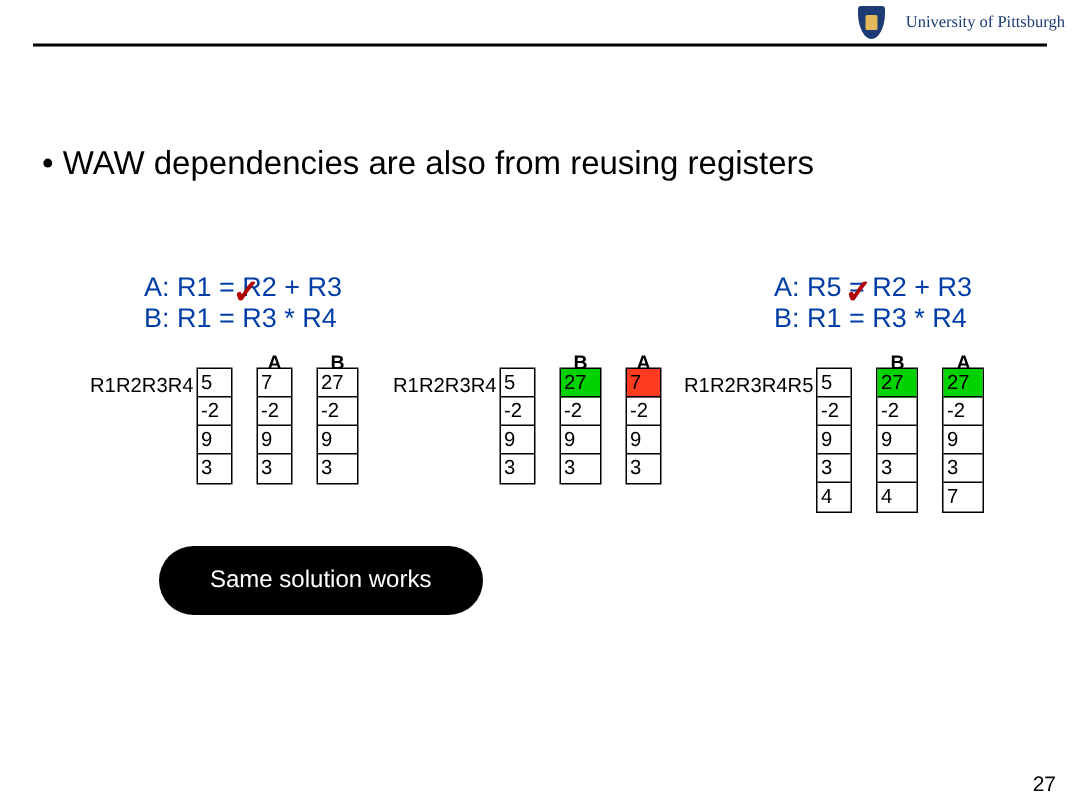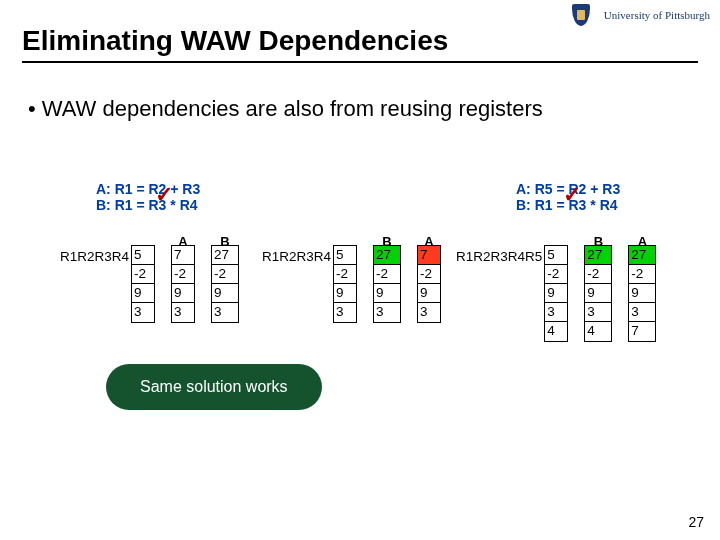--- a/index.html
+++ b/index.html
@@ -5,21 +5,21 @@
   * { margin: 0; padding: 0; box-sizing: border-box; }
   body { width: 720px; height: 540px; font-family: Arial, Helvetica, sans-serif; background: #fff; position: relative; overflow: hidden; }
   .logo-area { position: absolute; top: 4px; right: 10px; display: flex; align-items: center; gap: 14px; }
   .shield { width: 18px; height: 22px; background: #1c3a73; border-radius: 2px 2px 50% 50% / 2px 2px 80% 80%; position: relative; }
   .shield::after { content: ""; position: absolute; left: 50%; top: 50%; transform: translate(-50%,-50%); width: 8px; height: 10px; background: #e2b95a; border-radius: 1px; }
   .logo-text { color: #1c3a73; font-family: Georgia, 'Times New Roman', serif; font-size: 11px; }
   .title-wrap { position: absolute; top: 25px; left: 22px; right: 22px; }
   .title { font-size: 28px; font-family: Arial, sans-serif; color: #000; }
   .title-rule { border: none; border-top: 2px solid #000; margin-top: 4px; width: 100%; }
   .bullet-line { position: absolute; top: 95px; left: 28px; right: 40px; font-size: 22px; color: #000; line-height: 1.25; }
-  .code-group { position: absolute; font-family: Arial, sans-serif; font-size: 14px; color: #003da6; font-weight: bold; }
+  .code-group { position: absolute; font-family: Arial, sans-serif; font-size: 18px; color: #003da6; font-weight: normal; }
   .code-left  { top: 181px; left: 96px; }
   .code-right { top: 181px; left: 516px; }
   .code-line { white-space: pre; }
   .checkmark { position: absolute; width: 20px; height: 20px; }
   .checkmark::before { content: "✓"; position: absolute; font-size: 22px; color: #b00000; left: 0; top: -4px; font-weight: bold; }
   .cm1 { top: 186px; left: 155px; }
   .cm2 { top: 186px; left: 563px; }
   
   .tbl { position: absolute; display: flex; }
   .col-labels { display: flex; flex-direction: row; font-size: 13.5px; margin-right: 2px; margin-top: 2px;}
@@ -31,33 +31,32 @@
   .wide .cell { width: 26px; }
   .tbl1 { top: 245px; left: 60px; }
   .tbl2 { top: 245px; left: 262px; }
   .tbl3 { top: 245px; left: 456px; }
   .collabel { position: absolute; top: -12px; left: 50%; transform: translateX(-50%); font-size: 13px; font-weight: bold; width: 16px; text-align: center;}
   .valcol { position: relative; }
   
   .h-green { background: #00d200; color:#000;}
   .h-red   { background: #ff3b1f; color:#000;}
   
-  .callout { position: absolute; top: 364px; left: 106px; background: #14532d; color: #fff; border-radius: 26px; padding: 14px 34px; font-size: 16px; text-align: right; }
+  .callout { position: absolute; top: 364px; left: 106px; background: #000000; color: #fff; border-radius: 26px; padding: 14px 34px; font-size: 16px; text-align: right; }
   .page-num { position: absolute; right: 16px; bottom: 10px; font-size: 14px; }
 </style>
 </head>
 <body>
 
 <div class="logo-area">
   <div class="shield"></div>
   <span class="logo-text">University of Pittsburgh</span>
 </div>
 
 <div class="title-wrap">
-  <h1 class="title">Eliminating WAW Dependencies</h1>
   <hr class="title-rule">
 </div>
 
 <div class="bullet-line">• WAW dependencies are also from reusing registers</div>
 
 <div class="code-group code-left">
   <div class="code-line">A: R1 = R2 + R3</div>
   <div class="code-line">B: R1 = R3 * R4</div>
 </div>
 <div class="checkmark cm1"></div>

